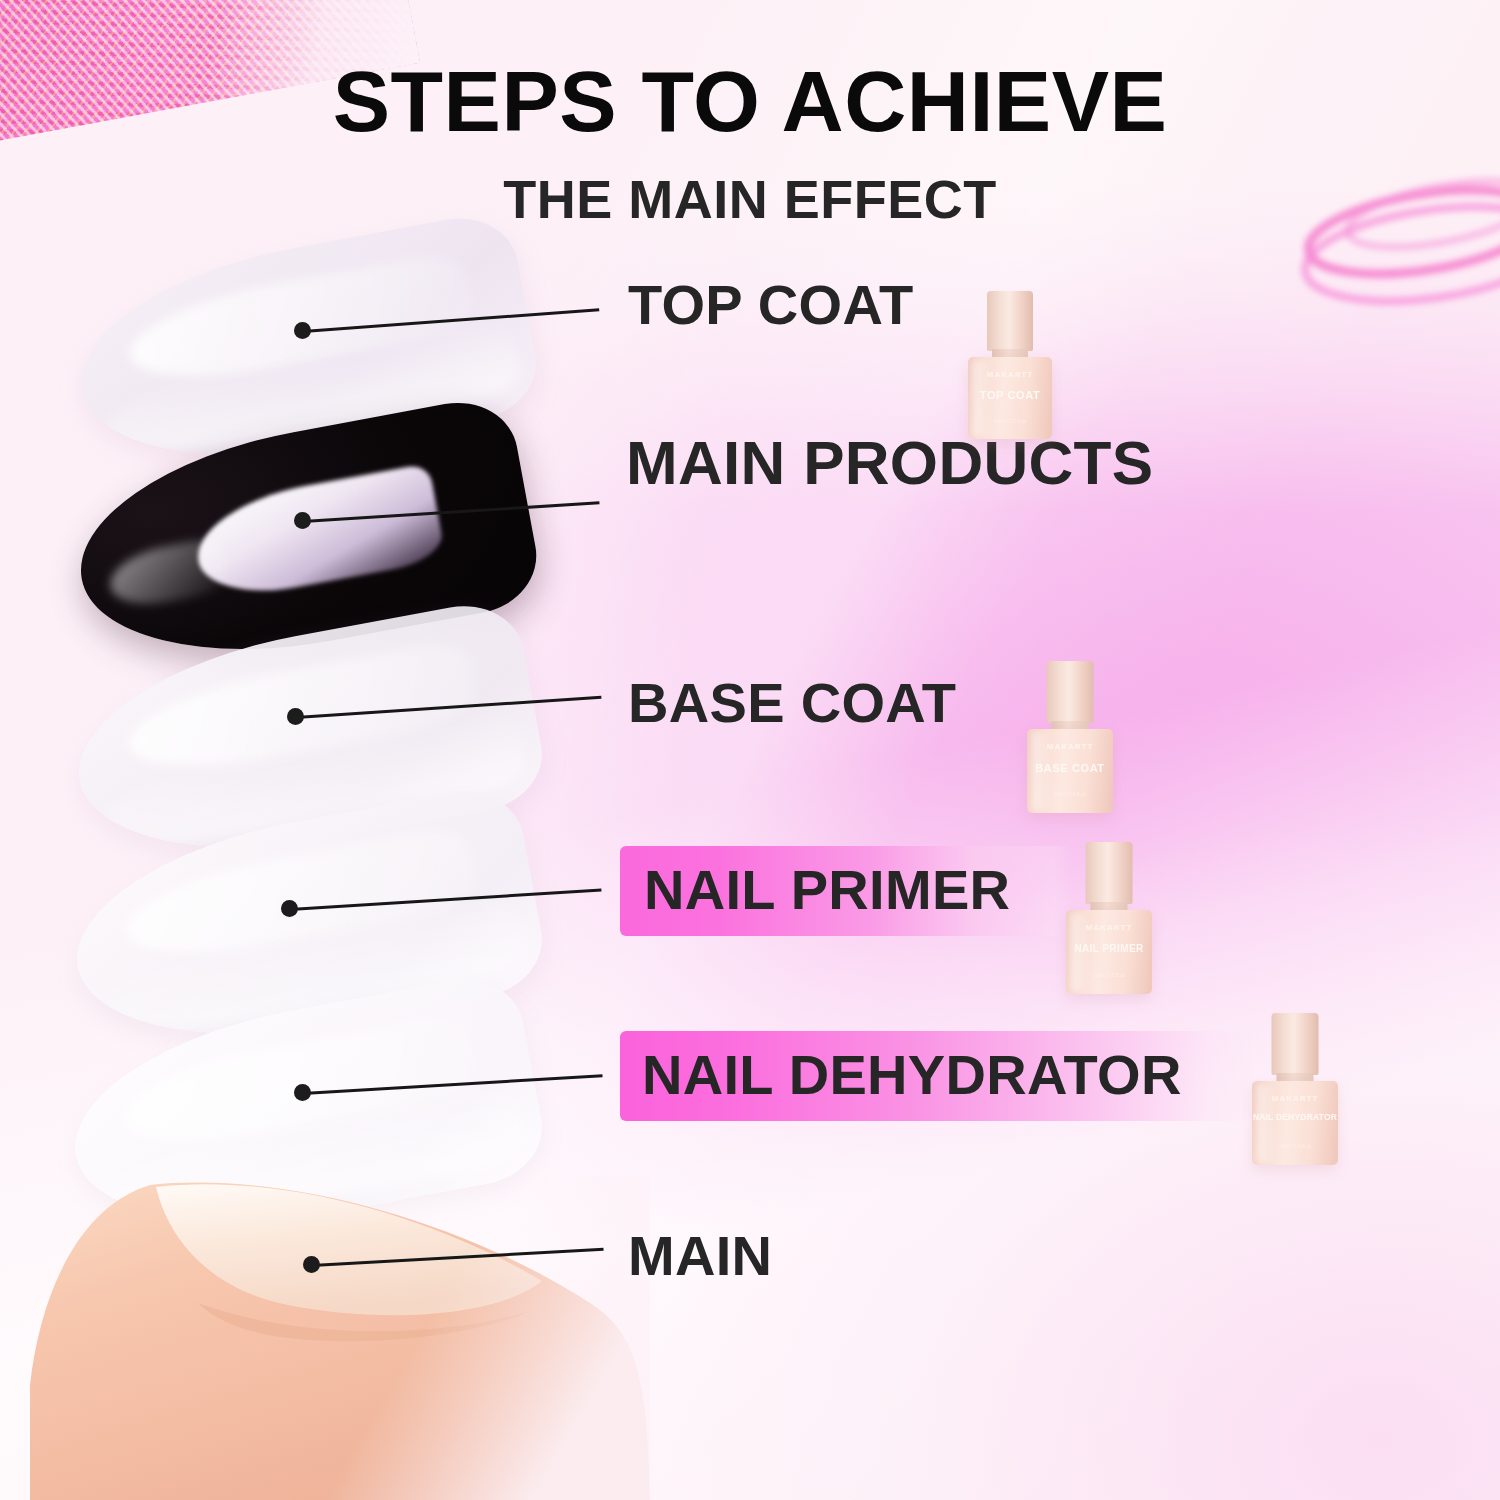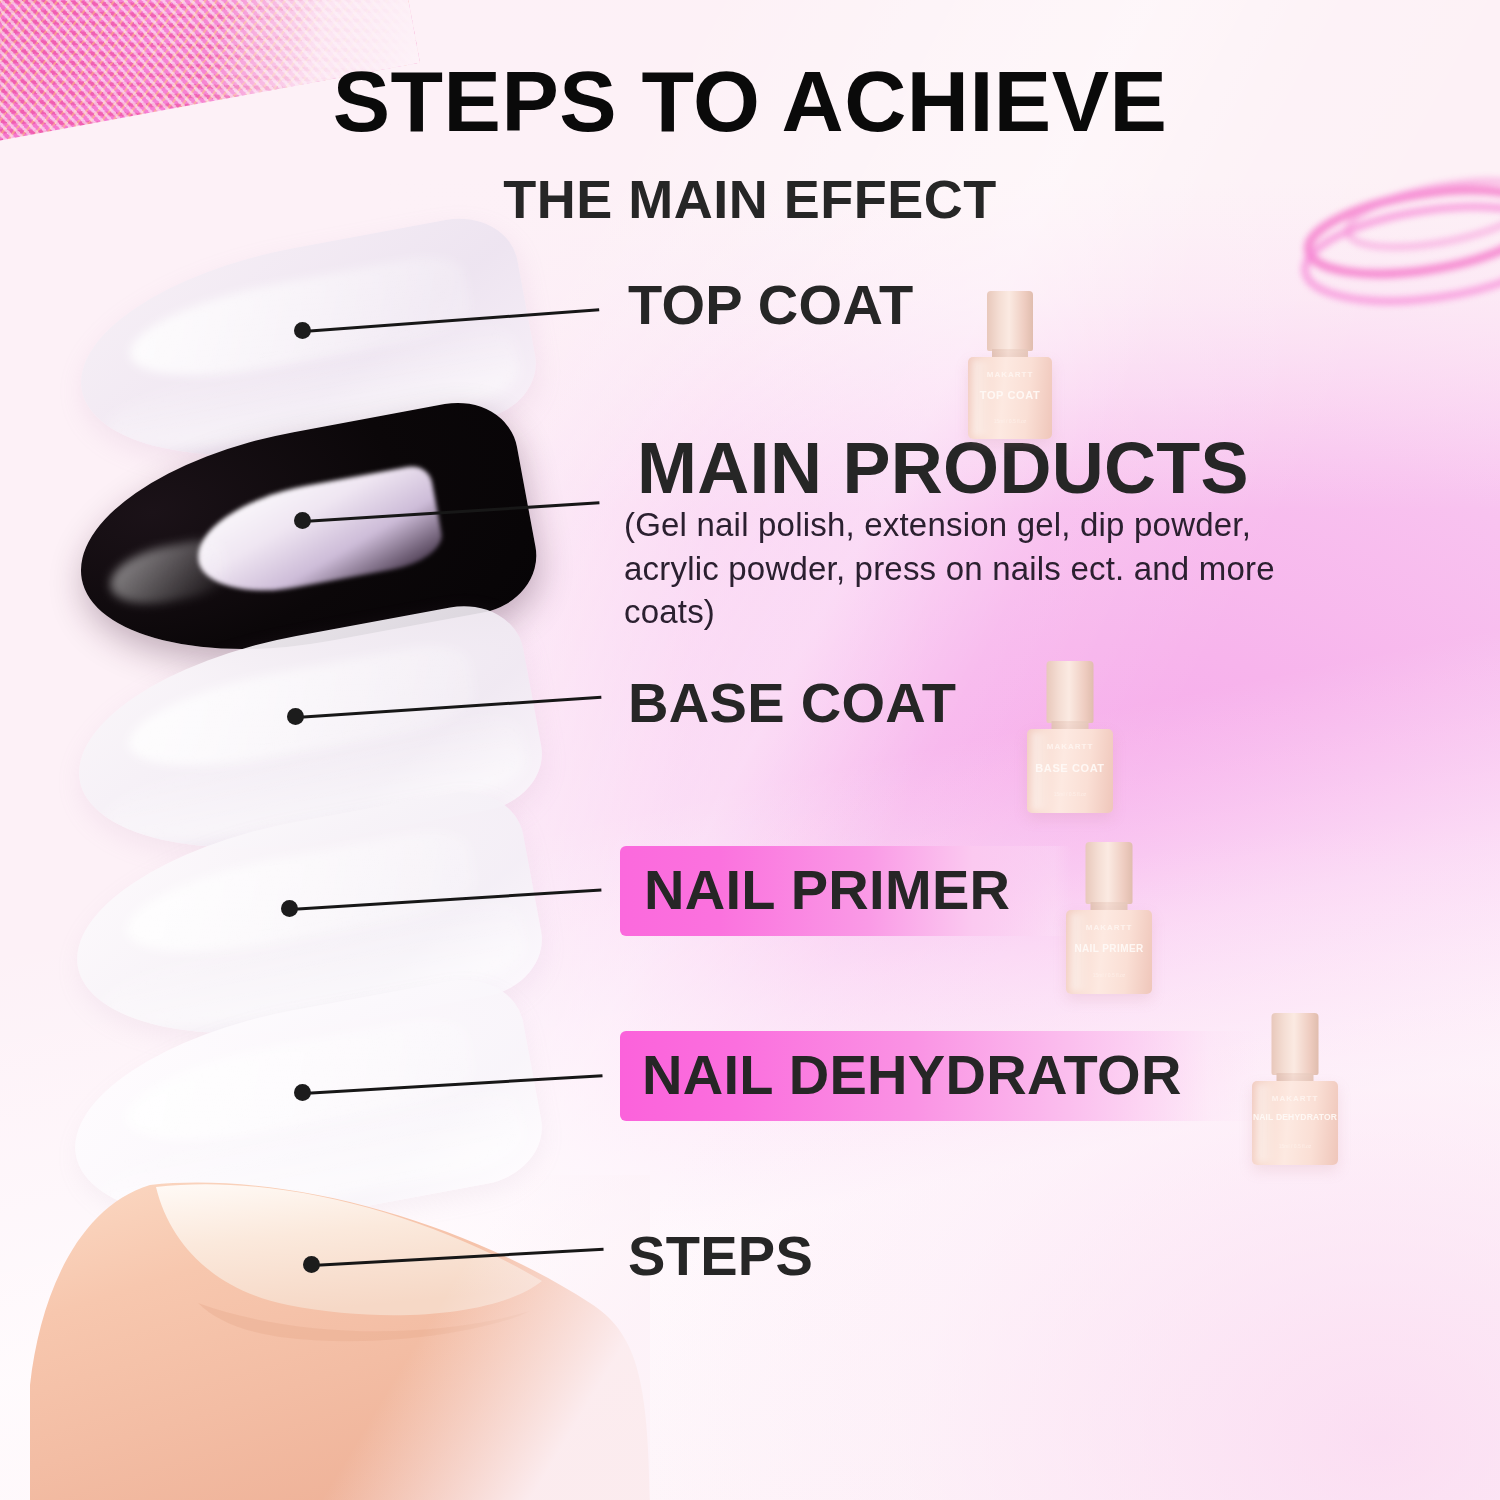--- a/index.html
+++ b/index.html
@@ -134,21 +134,21 @@
   
   .leader{position:absolute;height:3px;background:#171717;transform-origin:0 50%;}
   .dot{position:absolute;width:17px;height:17px;border-radius:50%;background:#1c1c1c;}
 
   
   .label{
     position:absolute;
     font-size:56px;font-weight:700;color:#262626;letter-spacing:.3px;
     line-height:1;white-space:nowrap;
   }
-  .label.big{font-size:72px;margin-left:11px;}
+  .label.big{font-size:62px;}
   .hl{
     position:absolute;border-radius:6px;
   }
   .hl.primer{
     background:linear-gradient(90deg,#fb69dd 0%, #fb72de 22%, #fa9ae6 55%, #fbc9f0 78%, rgba(253,231,248,.25) 96%, rgba(253,242,248,0) 100%);
   }
   .hl.dehy{
     background:linear-gradient(90deg,#fb62db 0%, #fb6fde 18%, #fa93e4 46%, #fbbeee 70%, rgba(253,223,245,.35) 92%, rgba(253,242,248,0) 100%);
   }
   .sub-note{
@@ -295,29 +295,28 @@
   <div class="leader" style="left:312px;top:1264px;width:292px;transform:rotate(-3.2deg);"></div>
   <div class="dot" style="left:303px;top:1256px;"></div>
 
   <div class="hl primer" style="left:620px;top:846px;width:452px;height:90px;"></div>
   <div class="hl dehy" style="left:620px;top:1031px;width:640px;height:90px;"></div>
 
   <div class="label" style="left:628px;top:277px;">TOP COAT</div>
 
   <div class="label big" style="left:626px;top:432px;">MAIN PRODUCTS</div>
 
-  <div class="sub-note" style="left:624px;top:503px;width:690px;">(Gel nail polish, extension gel, dip powder, acrylic powder, press on nails ect. and more coats)</div>
 
   <div class="label" style="left:628px;top:675px;">BASE COAT</div>
 
   <div class="label" style="left:644px;top:862px;">NAIL PRIMER</div>
 
   <div class="label" style="left:642px;top:1047px;">NAIL DEHYDRATOR</div>
 
-  <div class="label" style="left:628px;top:1228px;">STEPS</div>
+  <div class="label" style="left:628px;top:1228px;">MAIN</div>
 
   <div class="bottle" style="left:968px;top:243px;width:84px;height:148px;">
     <div class="cap" style="width:46px;height:60px;"></div>
     <div class="neck" style="width:36px;height:12px;top:58px;"></div>
     <div class="glass" style="top:66px;">
       <div class="shine"></div>
       <div class="brand" style="top:16%;font-size:8px;letter-spacing:1px;">MAKARTT</div>
       <div class="pname" style="top:40%;font-size:11px;letter-spacing:.6px;">TOP COAT</div>
       <div class="vol" style="top:74%;font-size:5px;">15ml / 0.5 fl.oz</div>
     </div>

